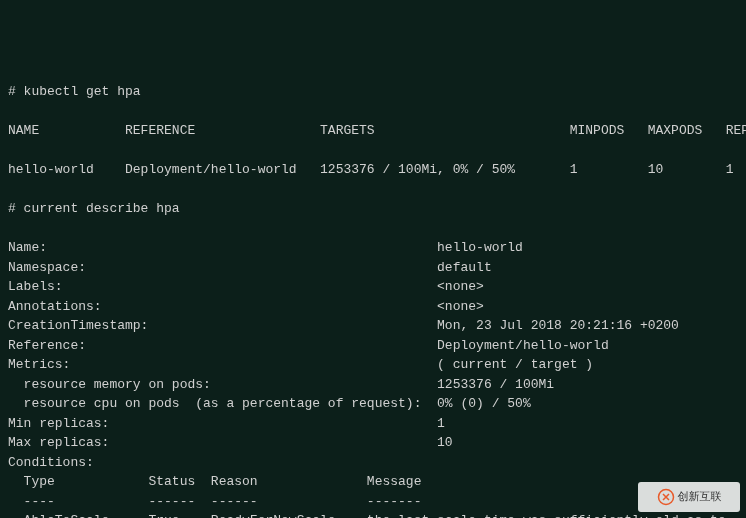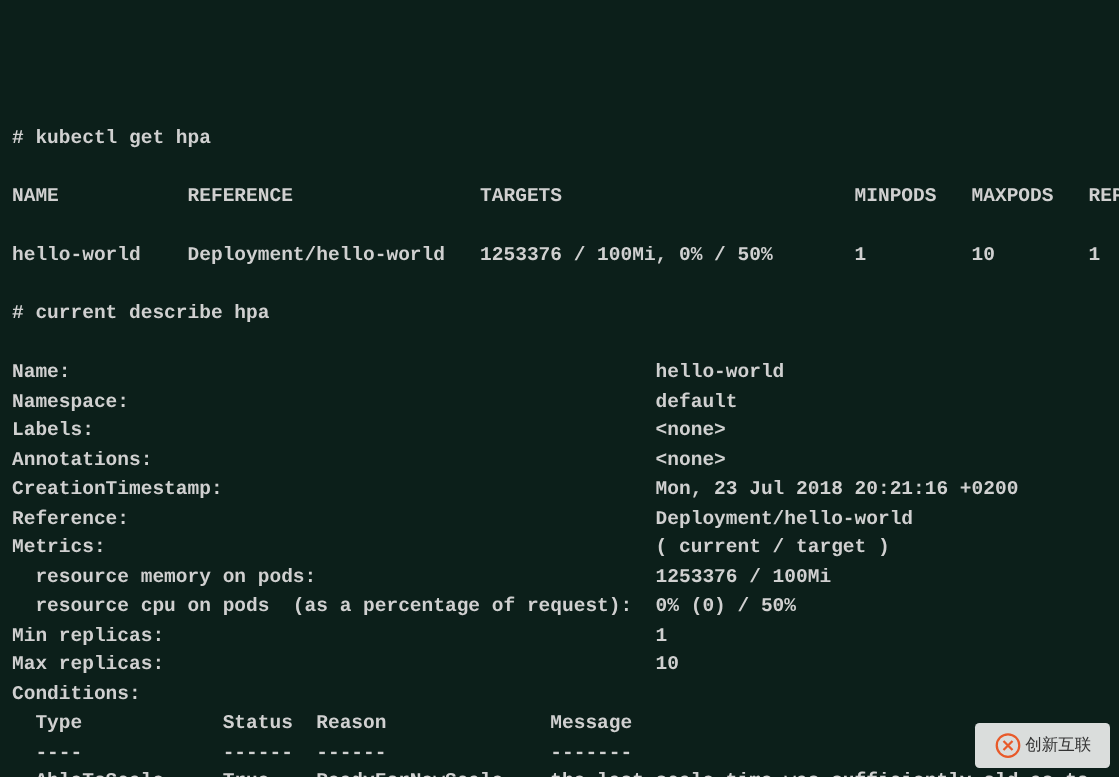--- a/index.html
+++ b/index.html
@@ -9,35 +9,35 @@
       font-family: "Courier New", monospace;
       font-size: 13px;
       line-height: 1.5;
       padding: 4px 8px;
       width: 746px;
       height: 518px;
       overflow: hidden;
       white-space: pre;
       position: relative;
     }
-    .terminal-line { white-space: pre; font-weight: bold; }
+    .terminal-line { white-space: pre; }
     .watermark {
       position: absolute;
       bottom: 6px;
       right: 6px;
-      width: 90px;
+      width: 102px;
       height: 30px;
       background: rgba(255,255,255,0.85);
       border-radius: 3px;
       display: flex;
       align-items: center;
       justify-content: center;
       font-size: 11px;
       color: #333;
-      font-family: Liberation Sans, sans-serif;
+      font-family: Liberation Mono, monospace;
     }
     .watermark svg { width: 18px; height: 18px; margin-right: 3px; }
   </style>
 </head>
 <body>
 
 
 
 <div class="terminal-line"># kubectl get hpa</div>
 <div class="terminal-line">NAME           REFERENCE                TARGETS                         MINPODS   MAXPODS   REPLICAS   AGE</div>

